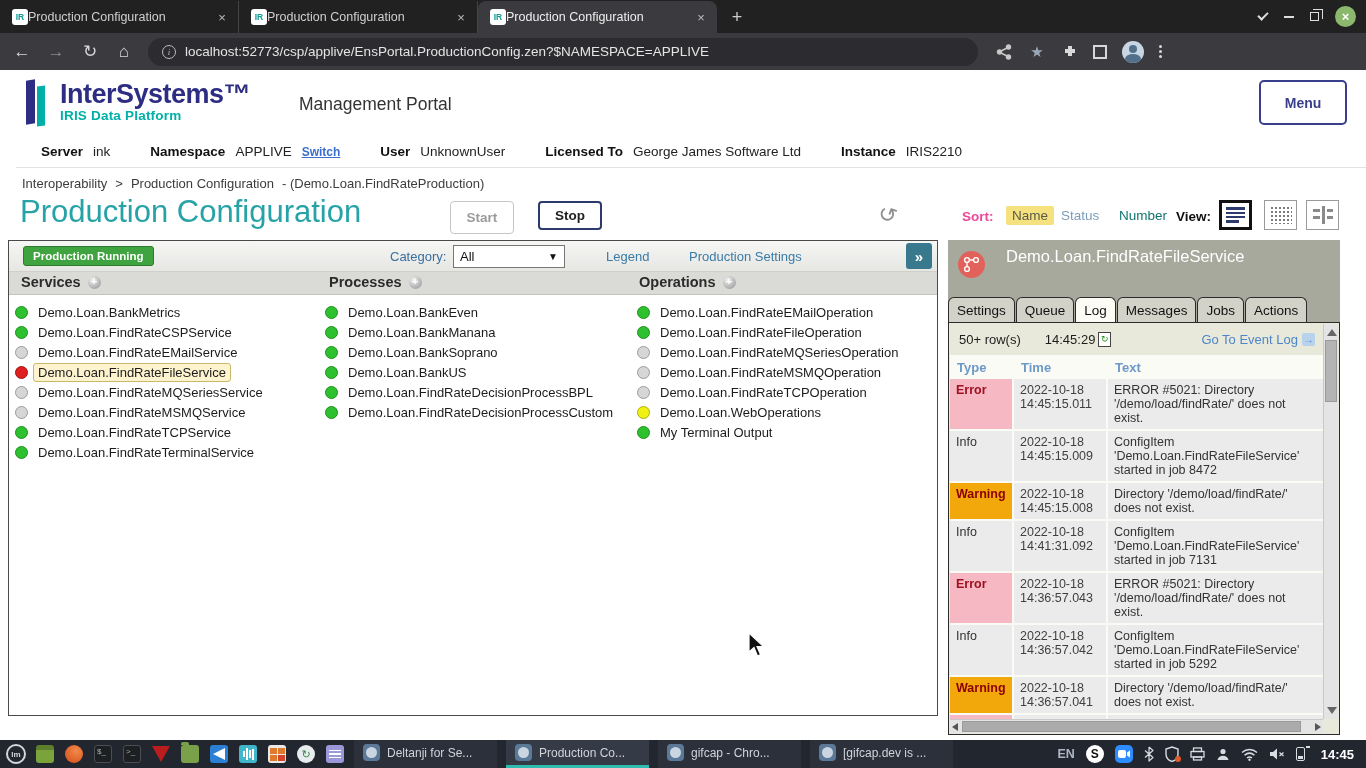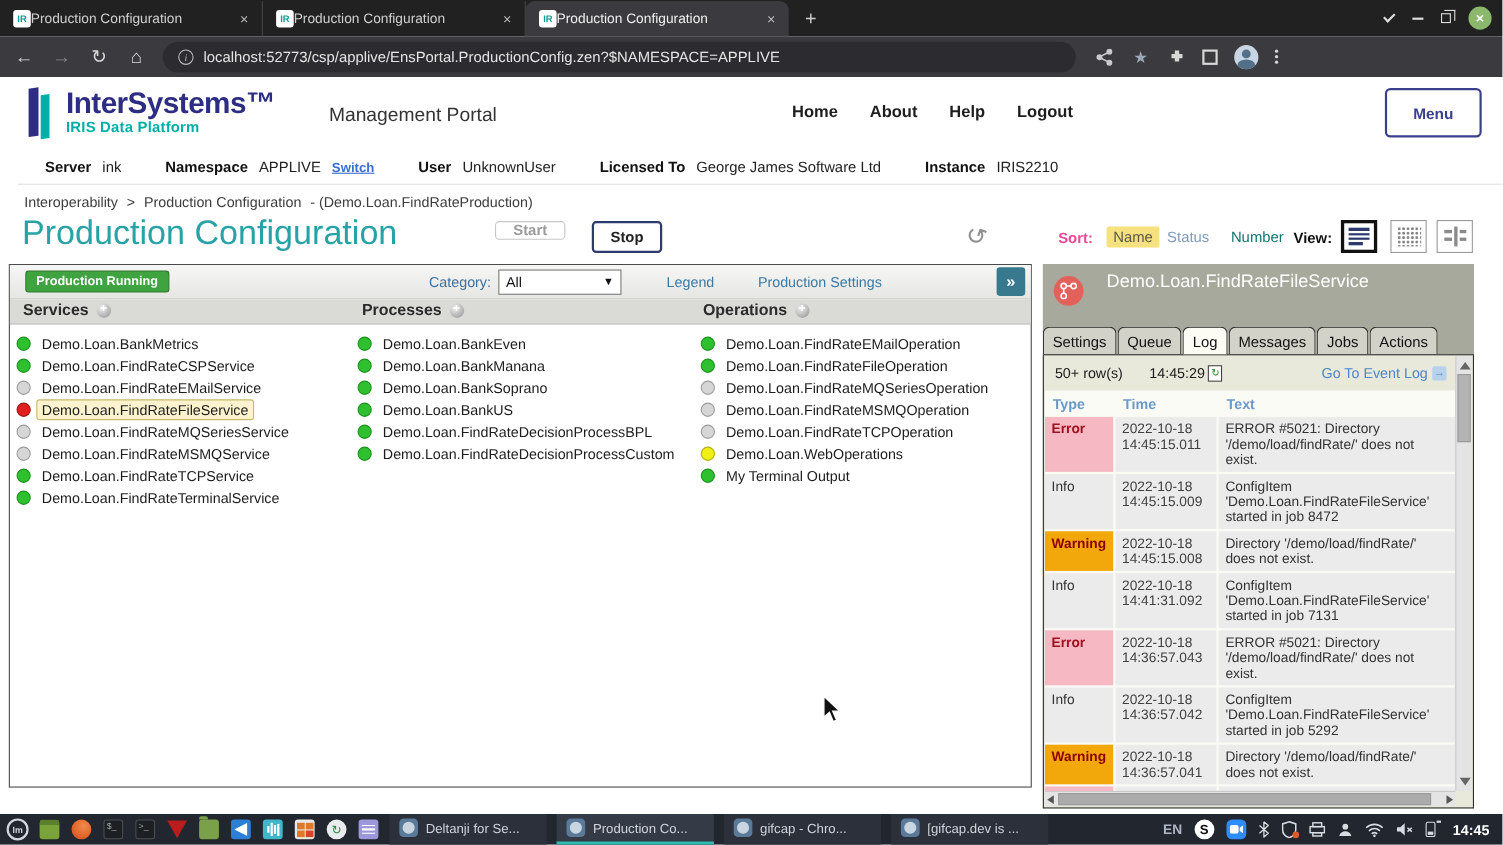--- a/index.html
+++ b/index.html
@@ -51,21 +51,21 @@
   .menu-btn{position:absolute;left:1259px;top:10px;width:88px;height:45px;border:2px solid #3a3f8c;border-radius:5px;background:#fff;color:#3a3f8c;font-weight:bold;font-size:14px;display:flex;align-items:center;justify-content:center}
   .infobar{position:absolute;left:16px;top:136px;width:1366px;height:32px;display:flex;align-items:center;gap:10px;padding:0 25px;font-size:13.5px;border-bottom:1px solid #e2e2e2}
   .infobar b{color:#111}
   .infobar .gap{width:20px}
   .switch{color:#3a6fd0;text-decoration:underline;font-size:12px;font-weight:bold}
 
   
   .crumbs{position:absolute;left:22px;top:176px;font-size:13px;color:#3c3c3c;display:flex;gap:8px}
   .pg-title{position:absolute;left:20px;top:194px;font-size:31px;color:#27a3a7;font-weight:400}
   .btn{border-radius:4px;background:#fff;font-weight:bold;font-size:13.5px;display:flex;align-items:center;justify-content:center}
-  .btn-start{position:absolute;left:450px;top:201px;width:64px;height:17px;border:1px solid #c6c6c6;color:#9b9b9b}
+  .btn-start{position:absolute;left:450px;top:201px;width:64px;height:33px;border:1px solid #c6c6c6;color:#9b9b9b}
   .btn-stop{position:absolute;left:538px;top:201px;width:64px;height:29px;border:2px solid #2c3a6e;color:#222}
   .spinner{position:absolute;left:878px;top:202px;font-size:22px;color:#8f8f8f;transform:rotate(20deg)}
   .sort-lbl{position:absolute;left:962px;top:209px;font-weight:bold;font-size:13.5px;color:#ec4899}
   .sort-name{position:absolute;left:1006px;top:206px;background:#f5e27e;color:#5a5a4a;padding:2px 6px;font-size:13.5px;border-radius:2px}
   .sort-status{position:absolute;left:1061px;top:208px;color:#7d9cbb;font-size:13.5px}
   .sort-number{position:absolute;left:1119px;top:208px;color:#0f766e;font-size:13.5px}
   .view-lbl{position:absolute;left:1176px;top:209px;font-weight:bold;font-size:13.5px;color:#111}
   .vbtn{position:absolute;top:200px;width:33px;height:30px;background:#fff;border:1px solid #9a9a9a;display:flex;align-items:center;justify-content:center}
   .vbtn.active{border:3px solid #111}
   .vlines i{display:block;height:2.6px;background:#2c3a6e;margin:1.6px 0}
@@ -243,26 +243,20 @@
     <span class="logo-mark">
         <i class="m1"></i>
         <i class="m2"></i>
       </span>
     <span>
       <span class="logo-name">InterSystems™</span><br>
       <span class="logo-sub">IRIS Data Platform</span>
     </span>
   </div>
   <div class="app-title">Management Portal</div>
-  <div class="portal-nav">
-    <span>Home</span>
-    <span>About</span>
-    <span>Help</span>
-    <span>Logout</span>
-  </div>
   <div class="menu-btn">Menu</div>
 </div>
 <div class="infobar">
   <b>Server</b>
   <span>ink</span>
     <span class="gap"></span>
   <b>Namespace</b>
   <span>APPLIVE</span>
   <span class="switch">Switch</span>
     <span class="gap"></span>

